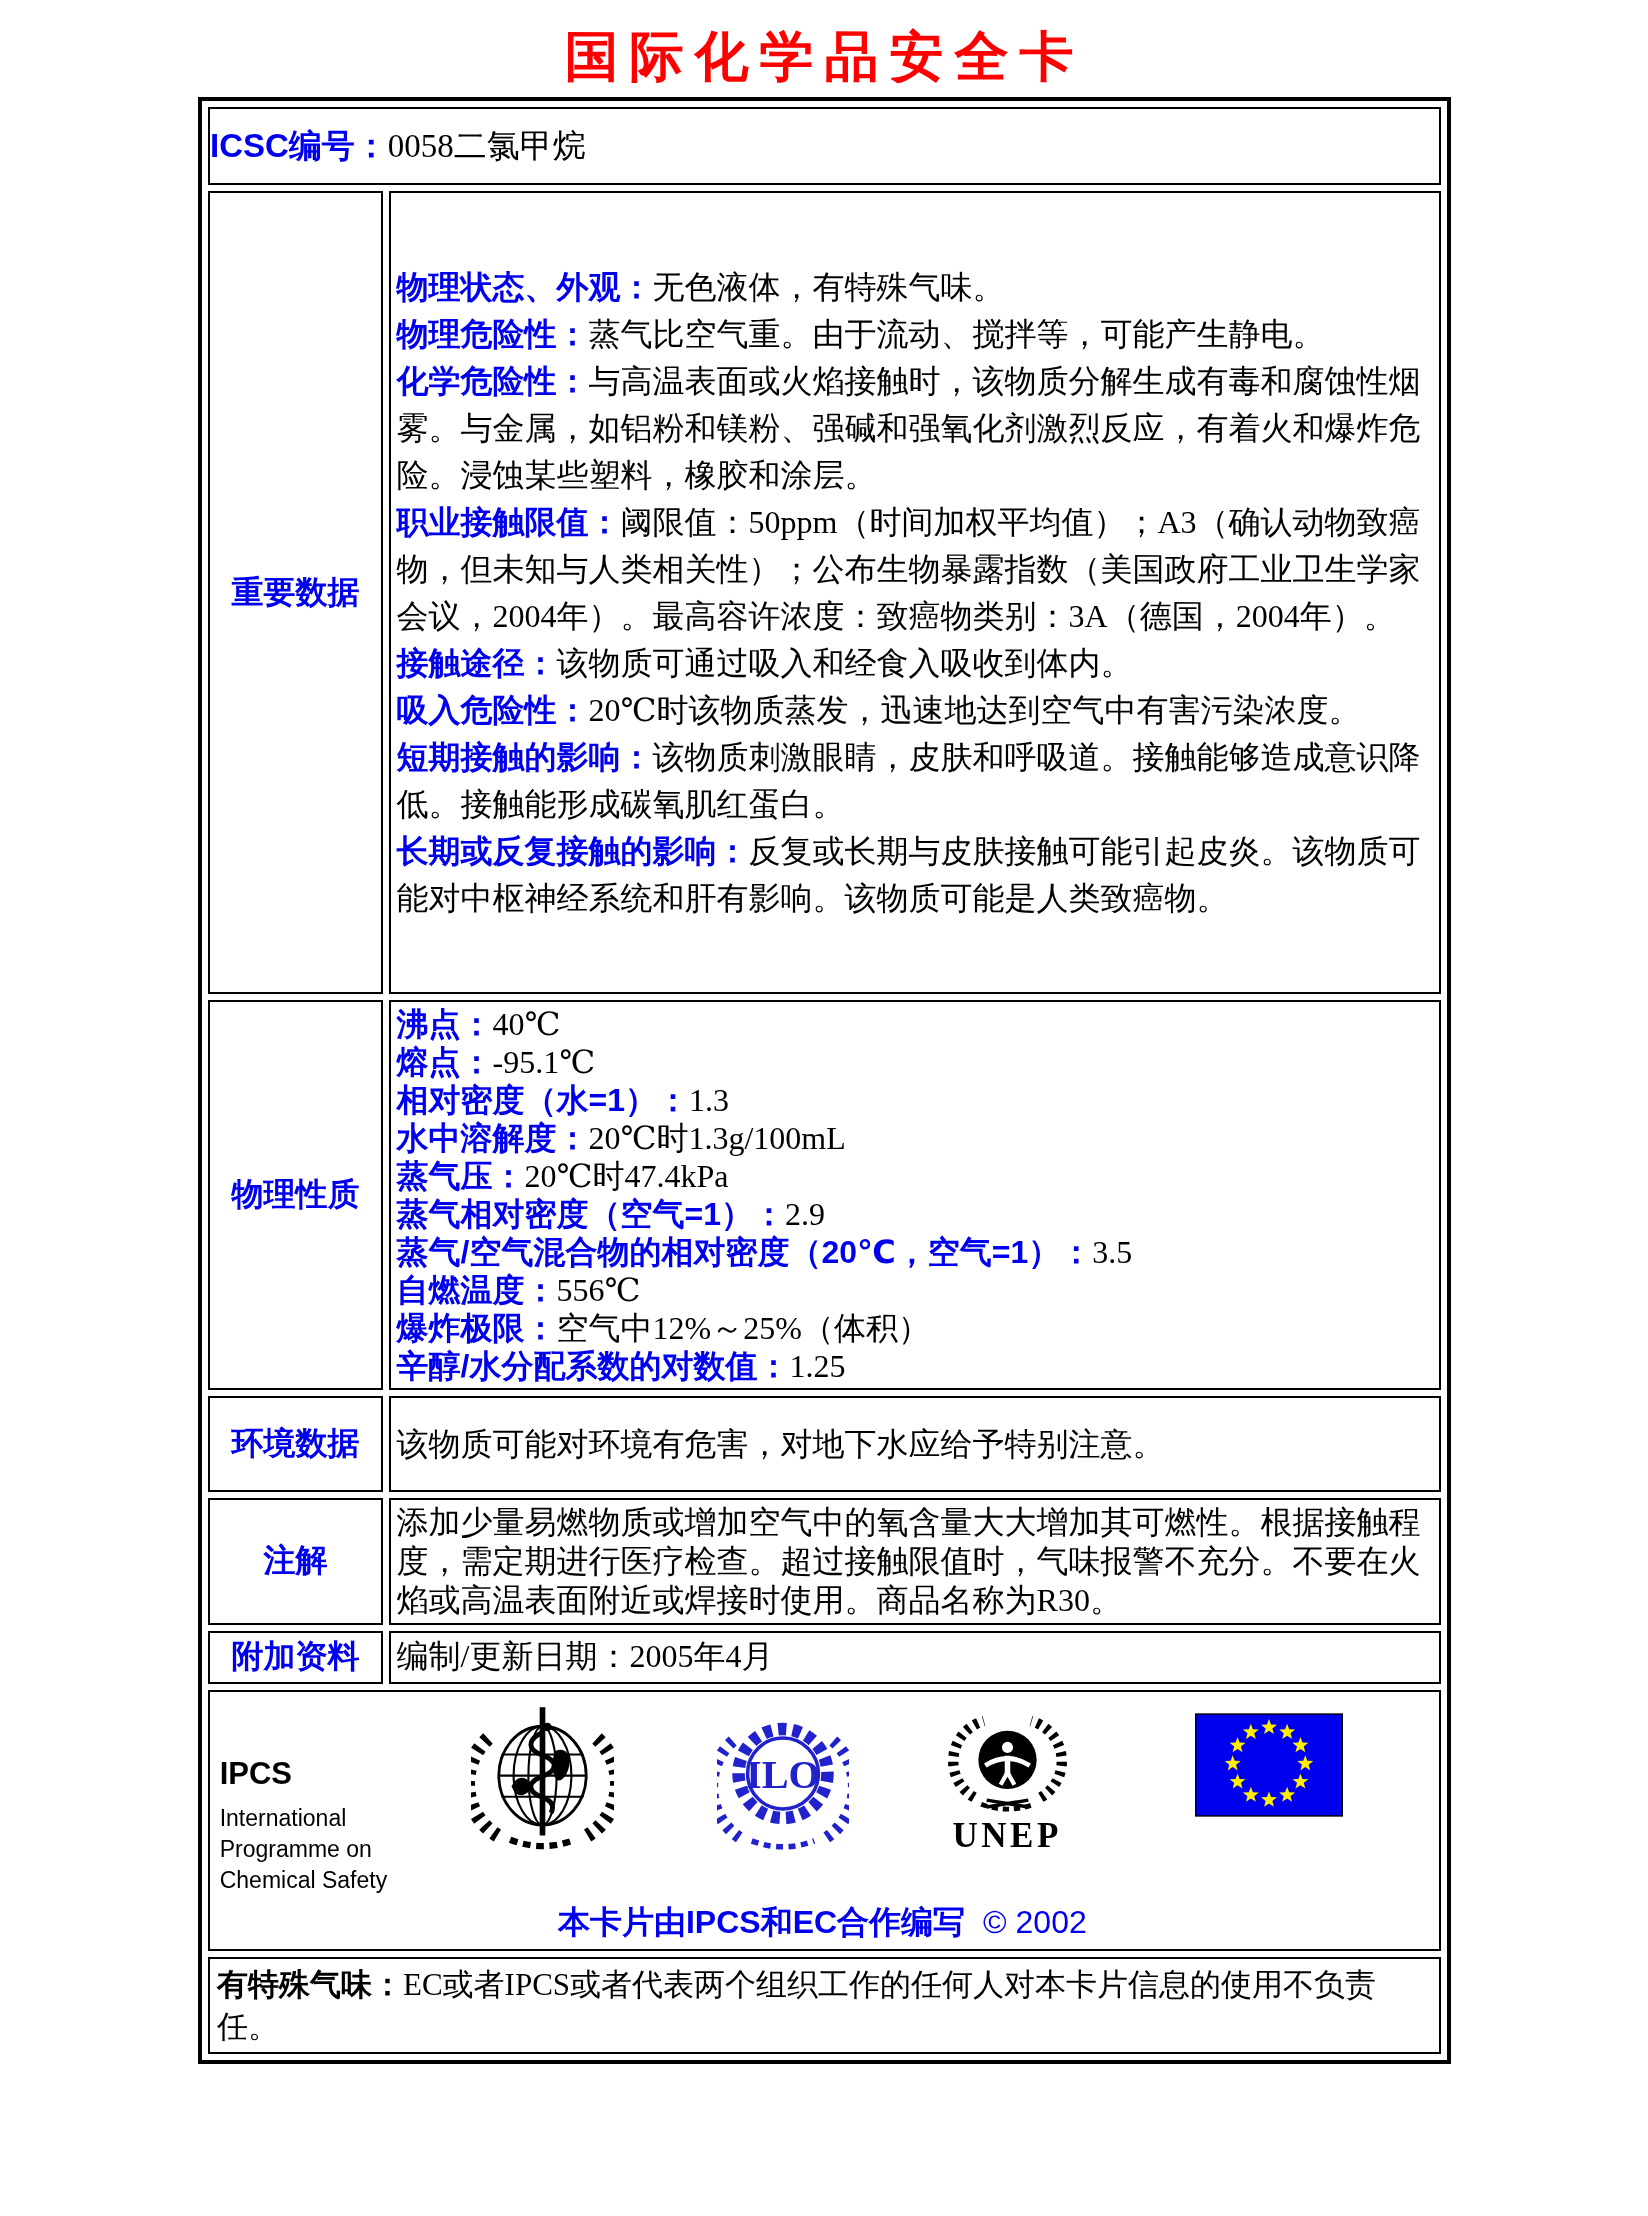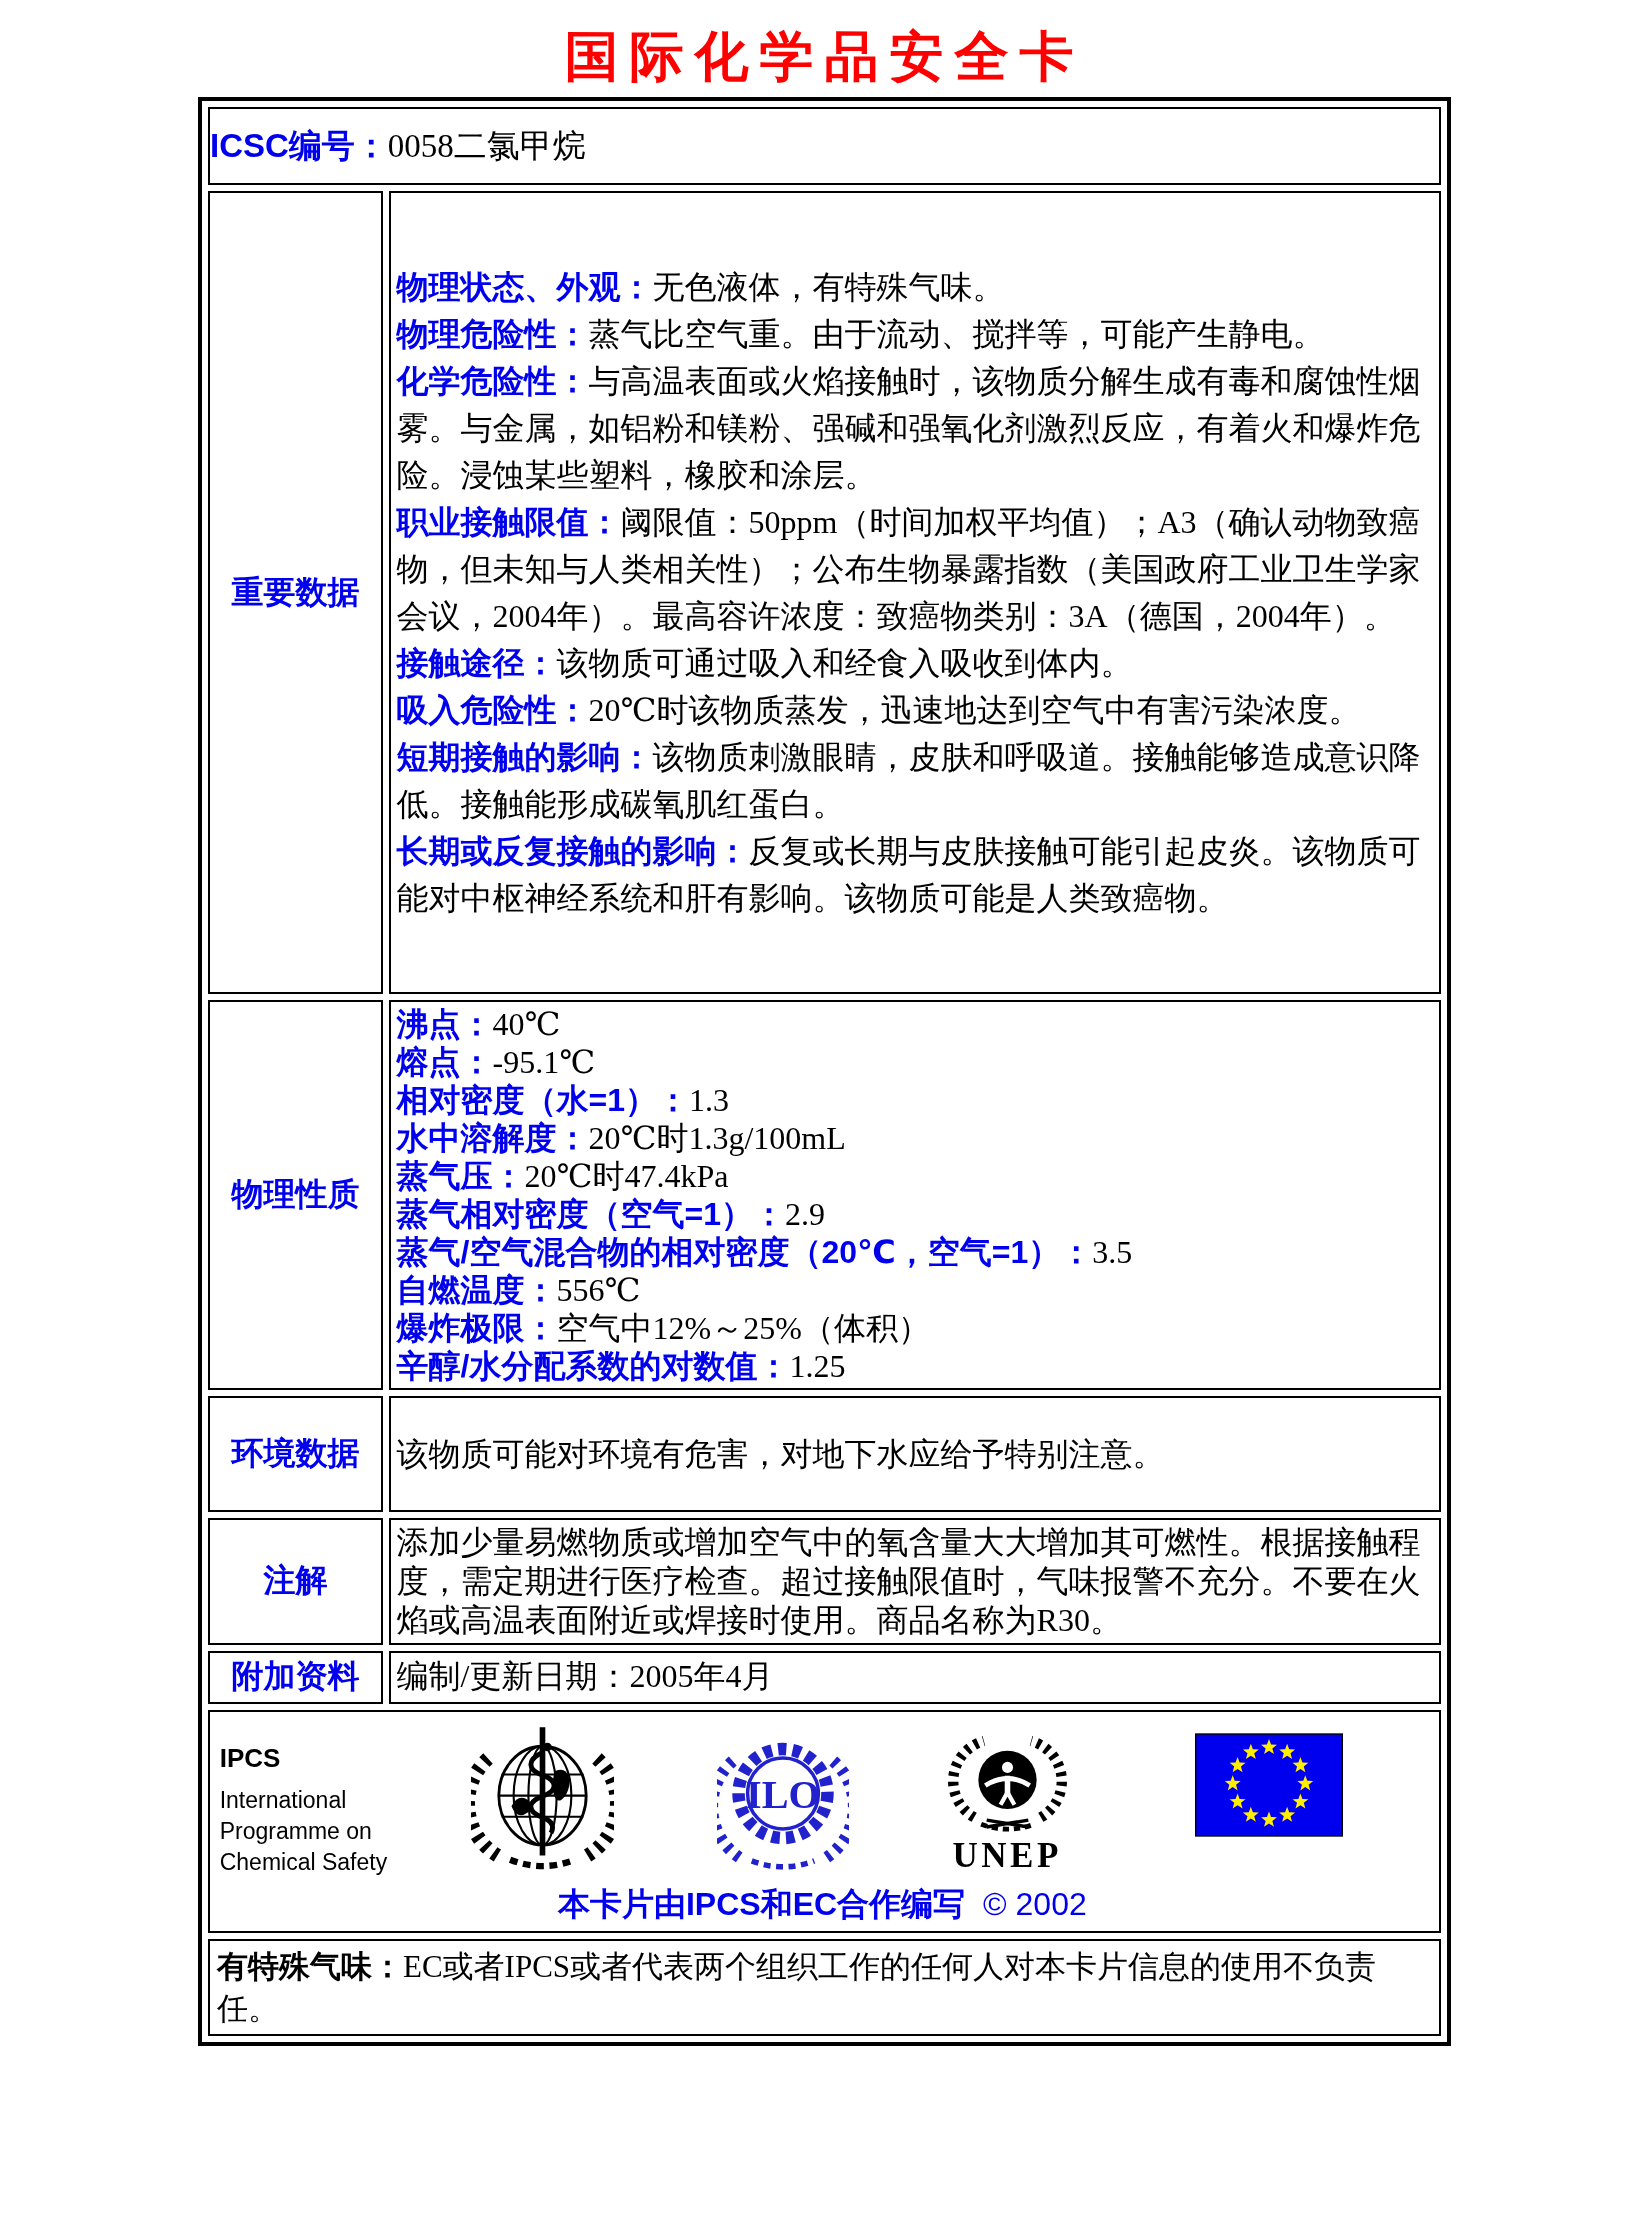--- a/index.html
+++ b/index.html
@@ -61,21 +61,21 @@
     font-family:"Liberation Sans","DejaVu Sans",sans-serif;
     font-weight:bold;
   }
   .sec-important { line-height:47px; }
   .sec-physical  { line-height:38px; }
   .vtop { vertical-align:top; }
   .flow-text { line-height:39px; }
   .logos-cell { vertical-align:top; padding:11px 14px 4.2px 9.7px; }
   .logos-flex { display:flex; align-items:flex-start; }
   .ipcs-block { width:209px; font-family:"Liberation Sans","DejaVu Sans",sans-serif; margin-top:19.5px; }
-  .ipcs-acronym { font-size:26px; font-weight:bold; margin-bottom:11px; }
+  .ipcs-acronym { font-size:31px; font-weight:bold; margin-bottom:11px;margin-top:33px; }
   .ipcs-line { font-size:23px; line-height:31px; }
   .logo-who { margin-left:42px; }
   .logo-ilo { margin-left:103px; }
   .logo-unep { margin-left:96px; text-align:center; }
   .logo-eu  { margin-left:125px; margin-top:9.7px; }
   .unep-label {
     font-family:"Liberation Serif","DejaVu Serif",serif;
     font-weight:bold; font-size:35px; letter-spacing:3.5px; margin-top:0px; text-align:center;
   }
   .caption { text-align:center; margin-top:5.6px; color:#0000ee; }
@@ -132,21 +132,21 @@
       <div class="prop-item"><span class="item-label">蒸气压：</span><span>20℃时47.4kPa</span></div>
       <div class="prop-item"><span class="item-label">蒸气相对密度（空气=1）：</span><span>2.9</span></div>
       <div class="prop-item"><span class="item-label">蒸气/空气混合物的相对密度（20℃，空气=1）：</span><span>3.5</span></div>
       <div class="prop-item"><span class="item-label">自燃温度：</span><span>556℃</span></div>
       <div class="prop-item"><span class="item-label">爆炸极限：</span><span>空气中12%～25%（体积）</span></div>
       <div class="prop-item"><span class="item-label">辛醇/水分配系数的对数值：</span><span>1.25</span></div>
     </td>
   </tr>
 
   <tr>
-    <td class="cell label-cell" style="height:116px">环境数据</td>
+    <td class="cell label-cell" style="height:96px">环境数据</td>
     <td class="cell content-cell vtop">
       <div class="flow-text">该物质可能对环境有危害，对地下水应给予特别注意。</div>
     </td>
   </tr>
 
   <tr>
     <td class="cell label-cell" style="height:117px">注解</td>
     <td class="cell content-cell">
       <div class="flow-text">添加少量易燃物质或增加空气中的氧含量大大增加其可燃性。根据接触程度，需定期进行医疗检查。超过接触限值时，气味报警不充分。不要在火焰或高温表面附近或焊接时使用。商品名称为R30。</div>
     </td>

